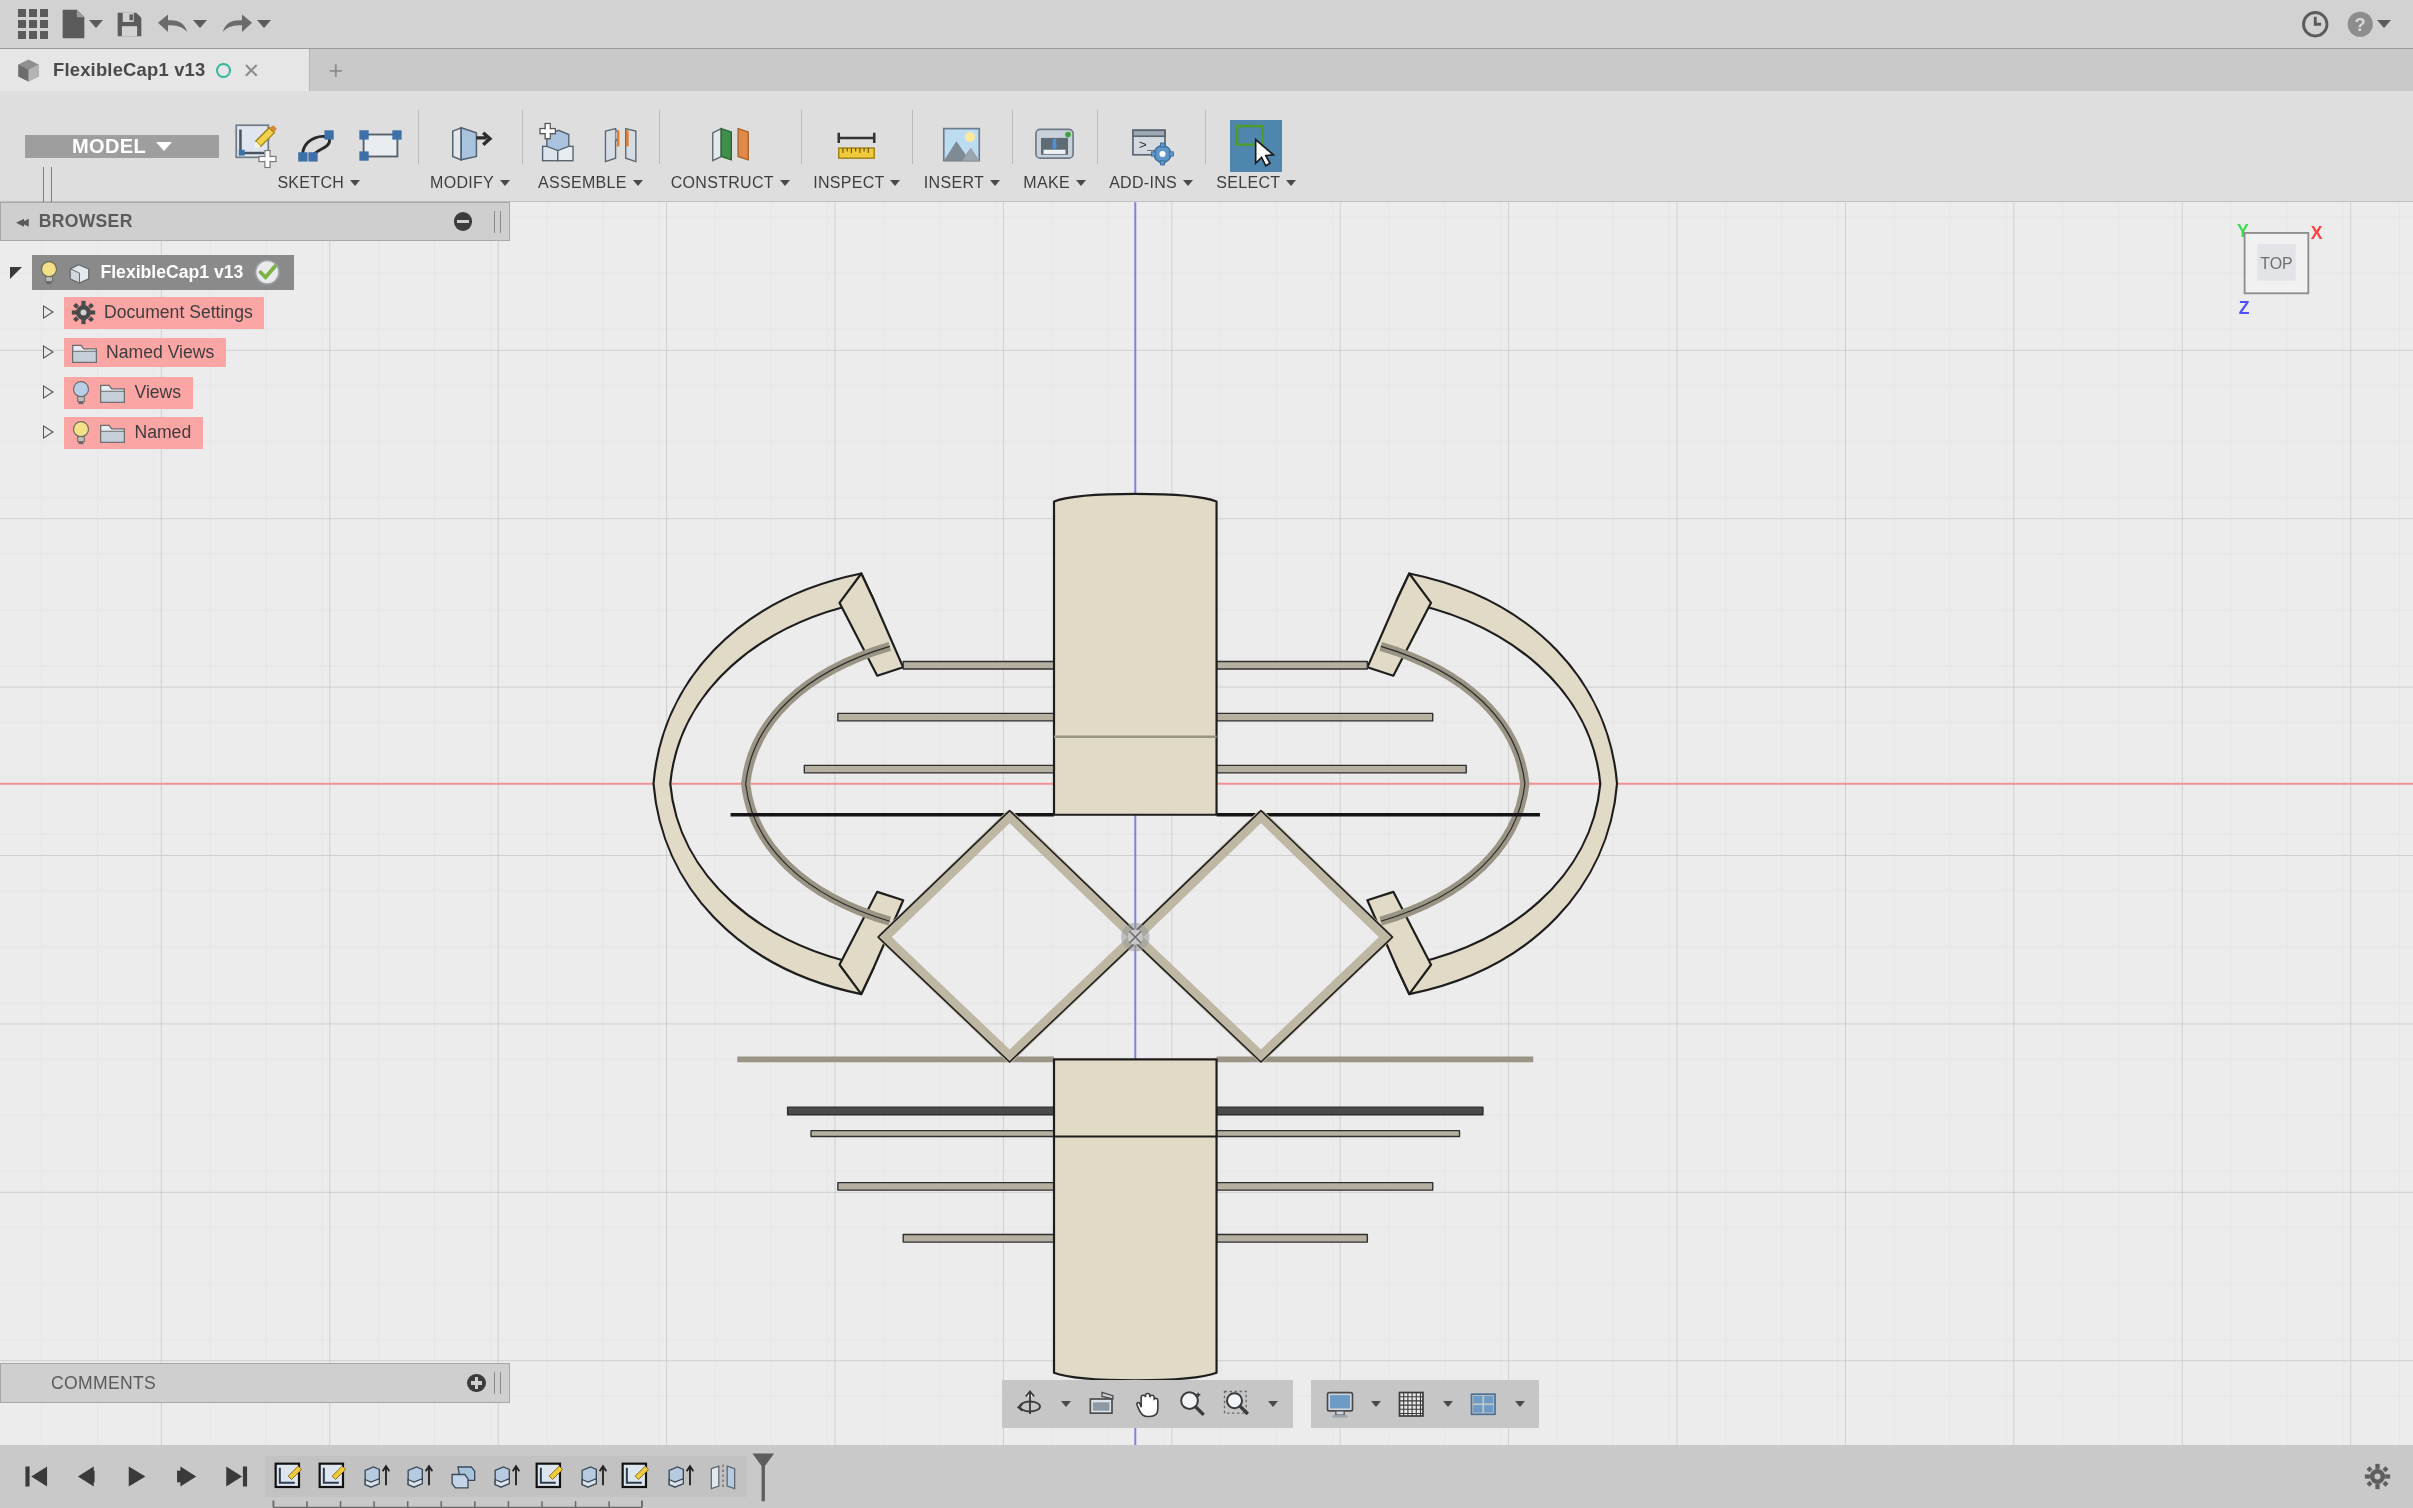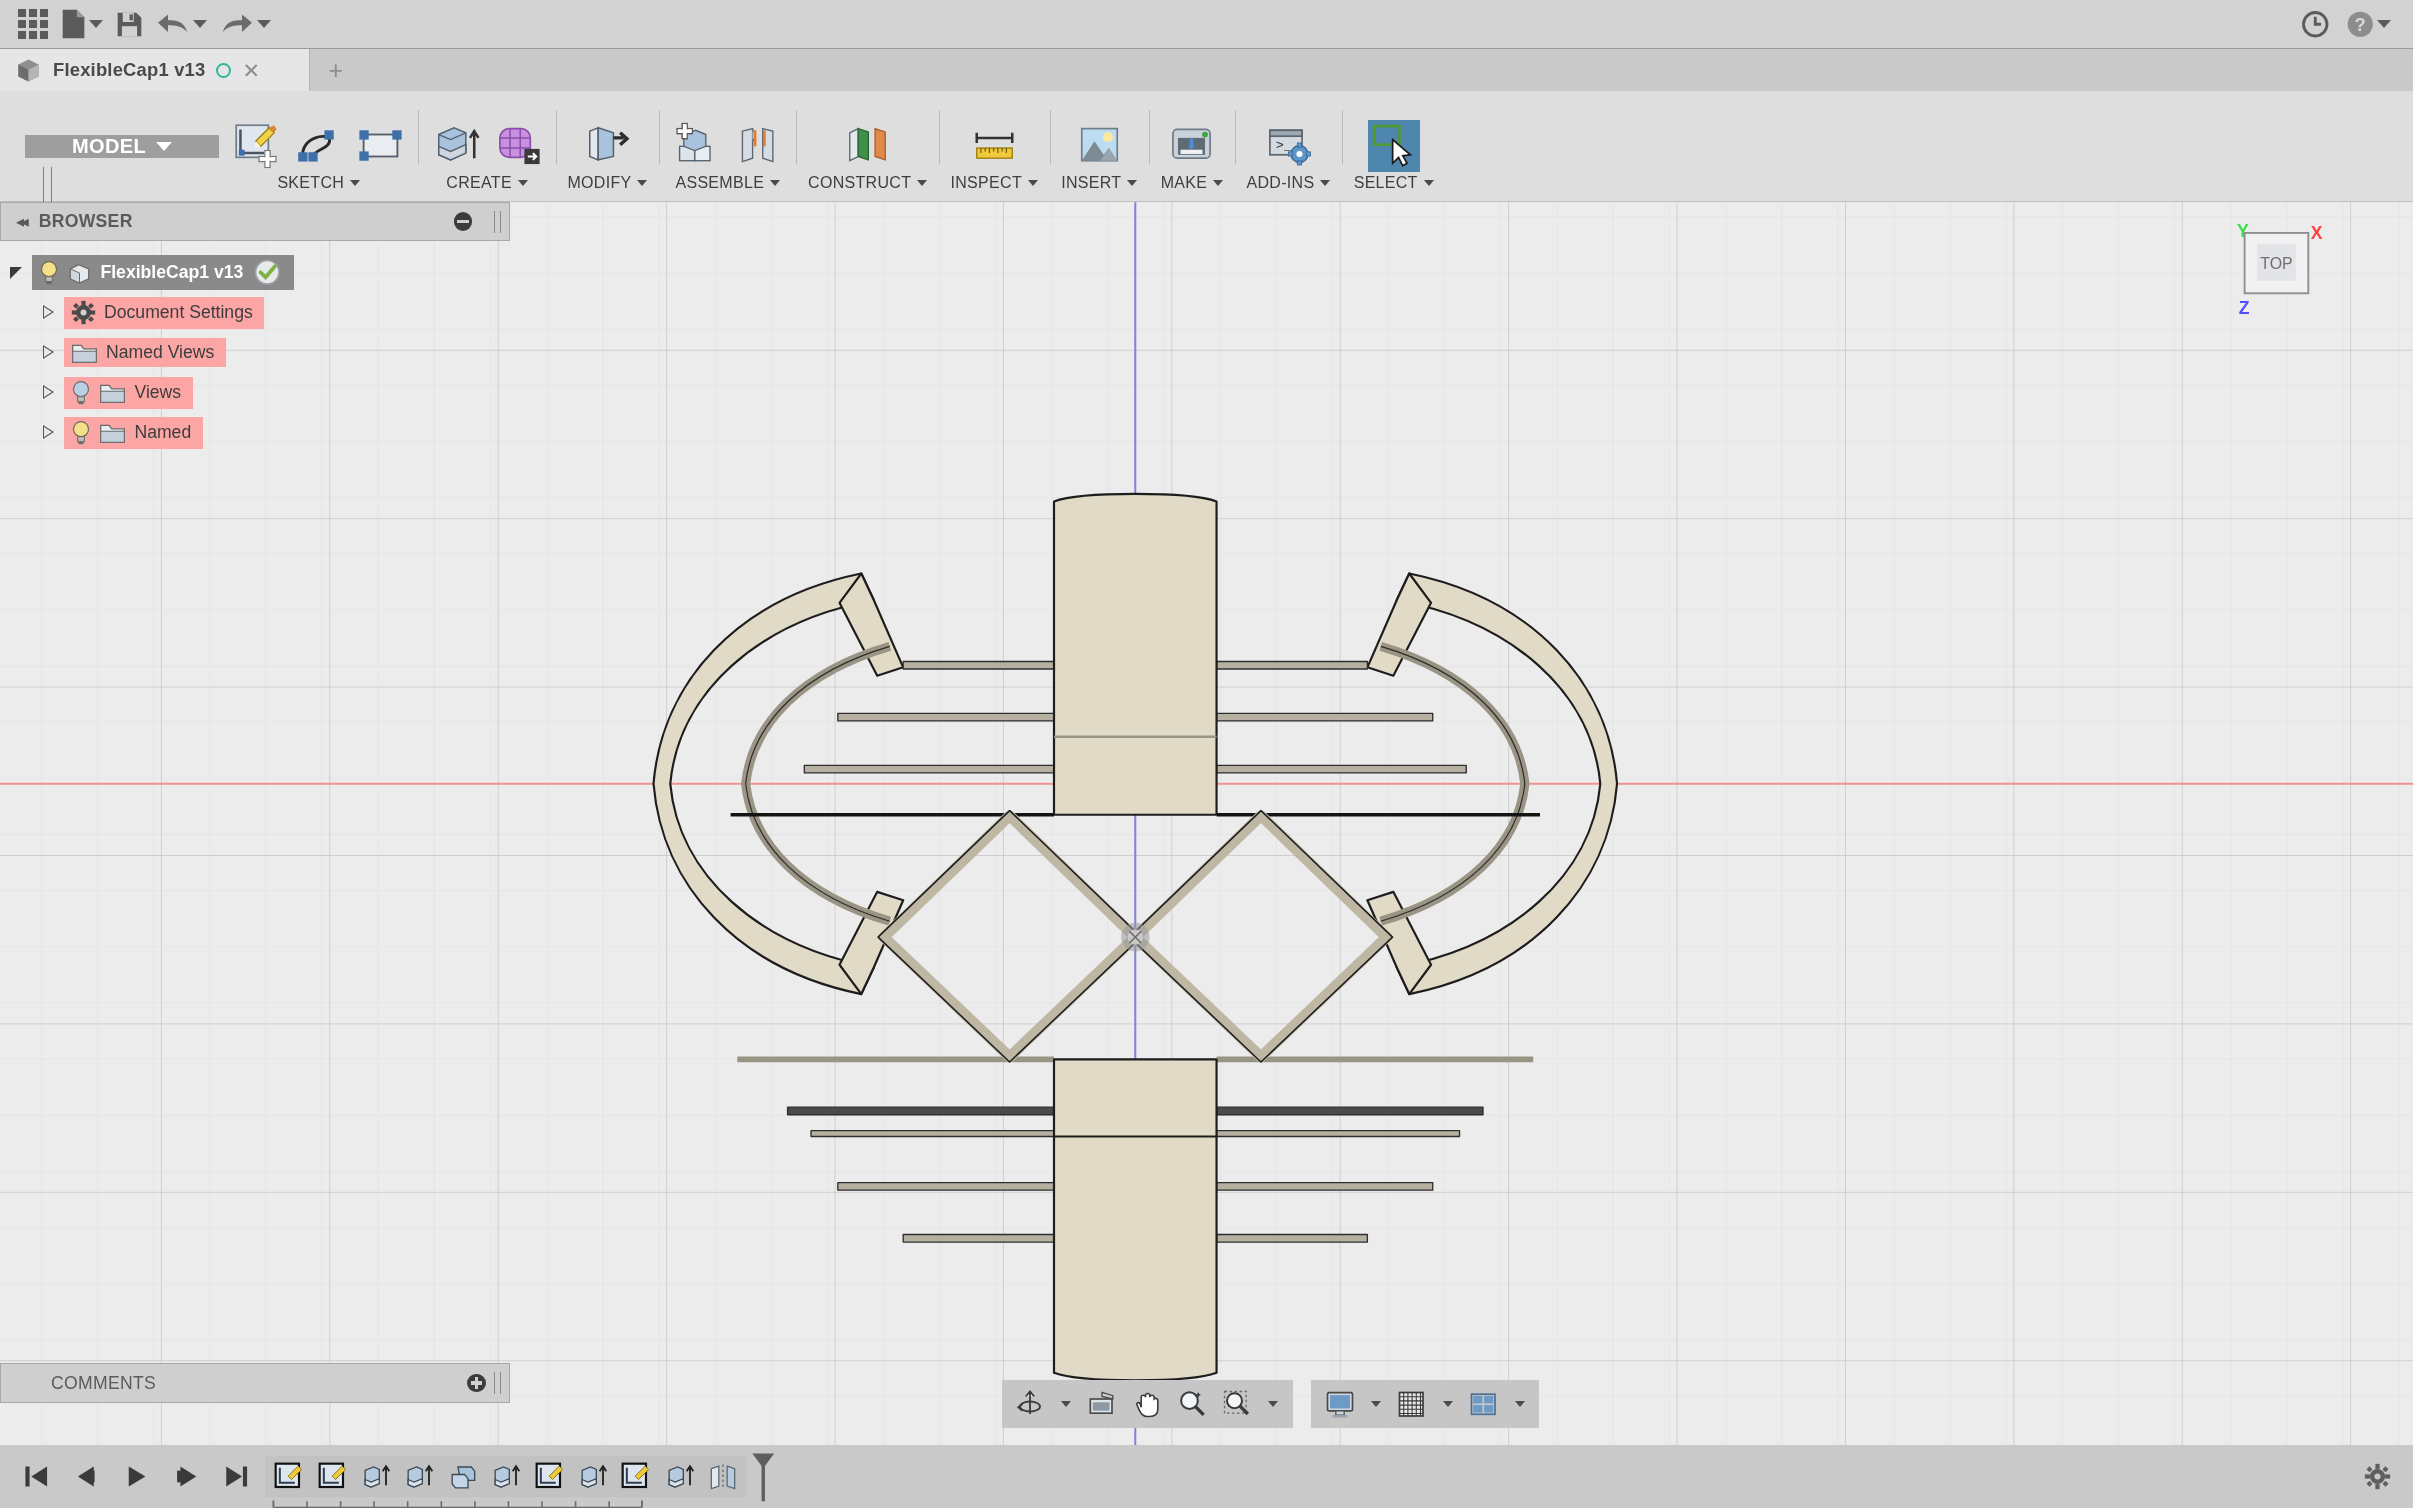--- a/index.html
+++ b/index.html
@@ -275,44 +275,20 @@
             <rect x="4" y="36" width="11" height="11" fill="#3d6fa8"></rect>
           </svg>
         </div>
       </div>
       <div class="panel-label">
         <span>SKETCH</span>
         <span class="caret-sm"></span>
       </div>
     </div>
 
-    <div class="panel">
-      <div class="panel-icons">
-        <div class="tool">
-          <svg width="49" height="49" viewBox="0 0 58 58">
-            <path d="M8 16 L26 8 L40 14 L40 38 L22 46 L8 40 Z" fill="#a9c3de" stroke="#54626f" stroke-width="1.8"></path>
-            <path d="M8 30 L22 36 L40 28 L40 38 L22 46 L8 40 Z" fill="#cdd6de" stroke="#54626f" stroke-width="1.8"></path>
-            <path d="M8 16 L22 22 L40 14" fill="none" stroke="#54626f" stroke-width="1.6"></path>
-            <path d="M50 44 V14 M45 20 L50 12 L55 20" stroke="#333" stroke-width="3" fill="none"></path>
-          </svg>
-        </div>
-        <div class="tool">
-          <svg width="49" height="49" viewBox="0 0 58 58">
-            <rect x="7" y="9" width="36" height="34" rx="11" fill="#c98fe0" stroke="#8b4fa8" stroke-width="2"></rect>
-            <path d="M19 9 V43 M31 9 V43 M7 20 H43 M7 32 H43" stroke="#8b4fa8" stroke-width="1.8" fill="none"></path>
-            <rect x="36" y="33" width="18" height="18" fill="#3a3a3a"></rect>
-            <path d="M40 42 H50 M46 38 L50 42 L46 46" stroke="#fff" stroke-width="2.4" fill="none"></path>
-          </svg>
-        </div>
-      </div>
-      <div class="panel-label">
-        <span>CREATE</span>
-        <span class="caret-sm"></span>
-      </div>
-    </div>
 
     <div class="panel">
       <div class="panel-icons">
         <div class="tool">
           <svg width="49" height="49" viewBox="0 0 58 58">
             <path d="M8 12 L18 8 L18 46 L8 42 Z" fill="#e2e8ee" stroke="#54626f" stroke-width="1.8"></path>
             <path d="M18 8 L36 14 L36 42 L18 46 Z" fill="#a9c3de" stroke="#54626f" stroke-width="1.8"></path>
             <path d="M36 20 H48 M44 14 L52 21 L44 28" stroke="#2c2c2c" stroke-width="4" fill="none"></path>
           </svg>
         </div>

